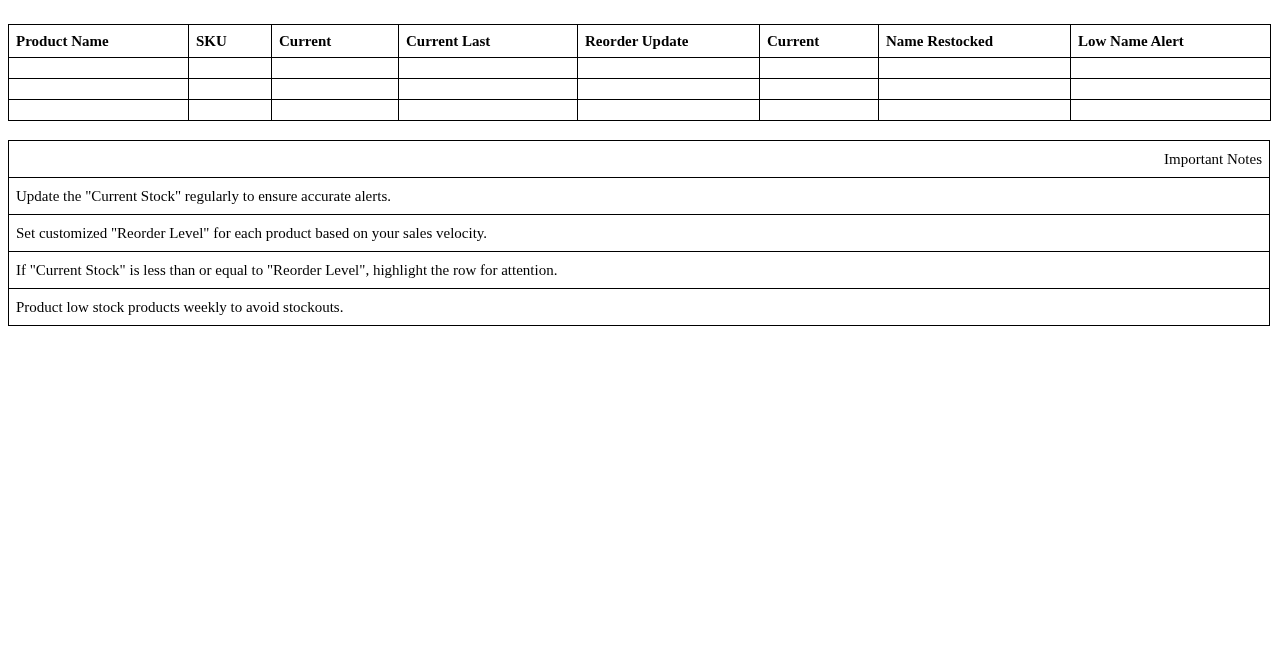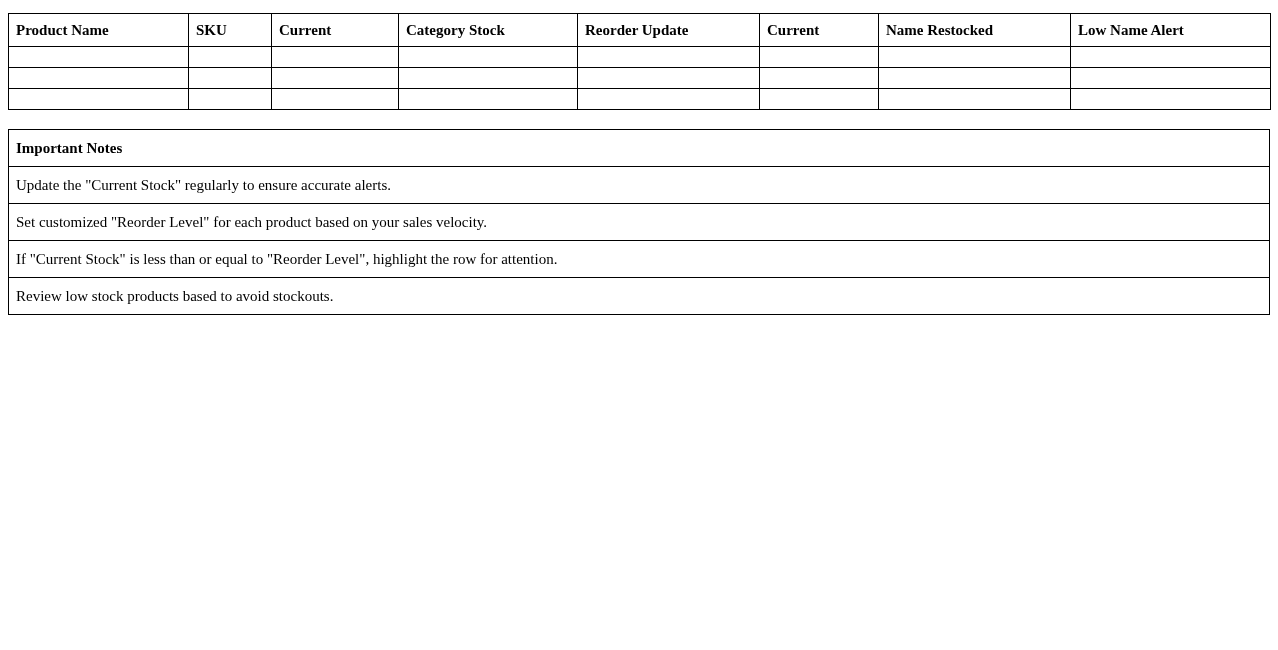--- a/index.html
+++ b/index.html
@@ -26,38 +26,39 @@
     border: 1px solid #000000;
     font-size: 15px;
     text-align: left;
     vertical-align: middle;
     padding: 0 7px;
     overflow: hidden;
     white-space: nowrap;
     box-sizing: border-box;
   }
   .inventory-table {
-    margin-top: 13px;
+    margin-top: 24px;
   }
   .inventory-table th {
     font-weight: bold;
     height: 33px;
   }
   .inventory-table td {
     height: 21px;
   }
   .notes-table {
     margin-top: 19px;
   }
   .notes-table td {
     height: 37px;
     font-weight: normal;
   }
   .notes-table td.notes-header-cell {
-    font-weight: bold;
+    font-weight: normal;
+    text-align: right;
   }
 </style>
 </head>
 <body>
 
 <div class="page">
 
   <table class="inventory-table">
     <colgroup>
       <col style="width:180px">
@@ -67,21 +68,21 @@
       <col style="width:182px">
       <col style="width:119px">
       <col style="width:192px">
       <col style="width:200px">
     </colgroup>
     <thead>
       <tr>
         <th>Product Name</th>
         <th>SKU</th>
         <th>Current</th>
-        <th>Category Stock</th>
+        <th>Current Last</th>
         <th>Reorder Update</th>
         <th>Current</th>
         <th>Name Restocked</th>
         <th>Low Name Alert</th>
       </tr>
     </thead>
     <tbody>
       <tr>
         <td></td>
         <td></td>
@@ -123,18 +124,18 @@
       <tr>
         <td>Update the "Current Stock" regularly to ensure accurate alerts.</td>
       </tr>
       <tr>
         <td>Set customized "Reorder Level" for each product based on your sales velocity.</td>
       </tr>
       <tr>
         <td>If "Current Stock" is less than or equal to "Reorder Level", highlight the row for attention.</td>
       </tr>
       <tr>
-        <td>Review low stock products based to avoid stockouts.</td>
+        <td>Product low stock products weekly to avoid stockouts.</td>
       </tr>
     </tbody>
   </table>
 
 </div>
 
 </body></html>

